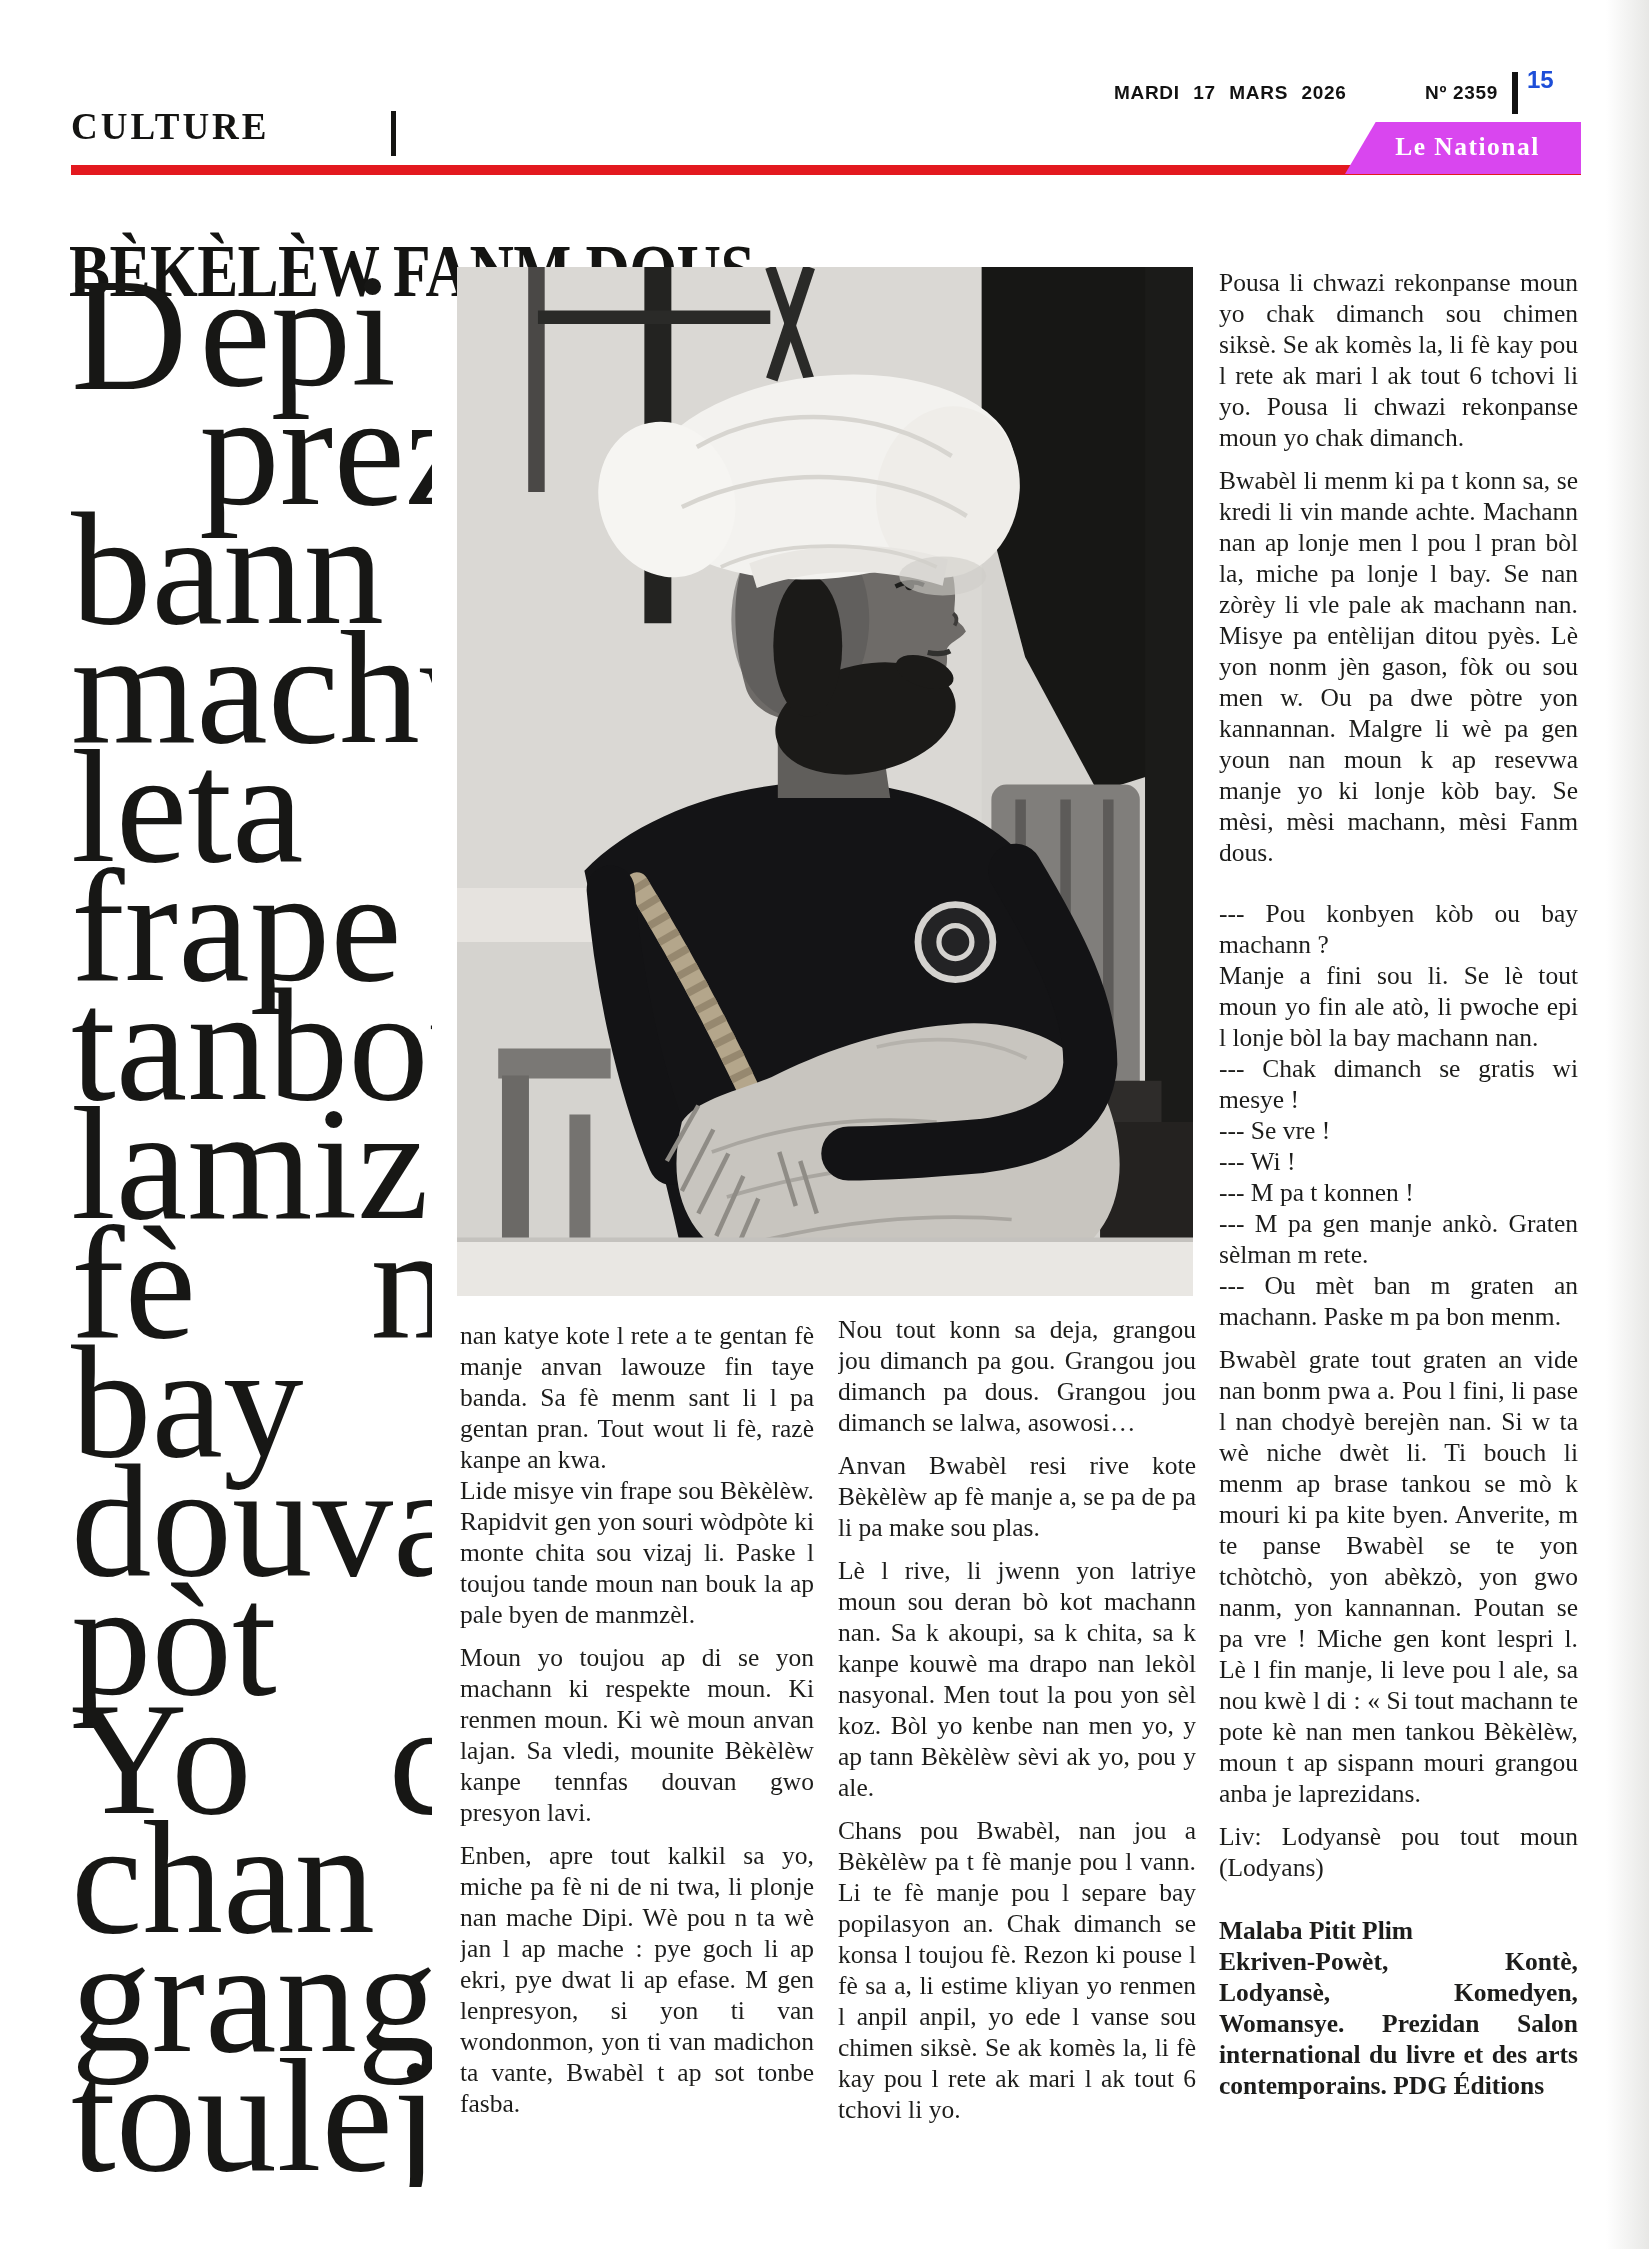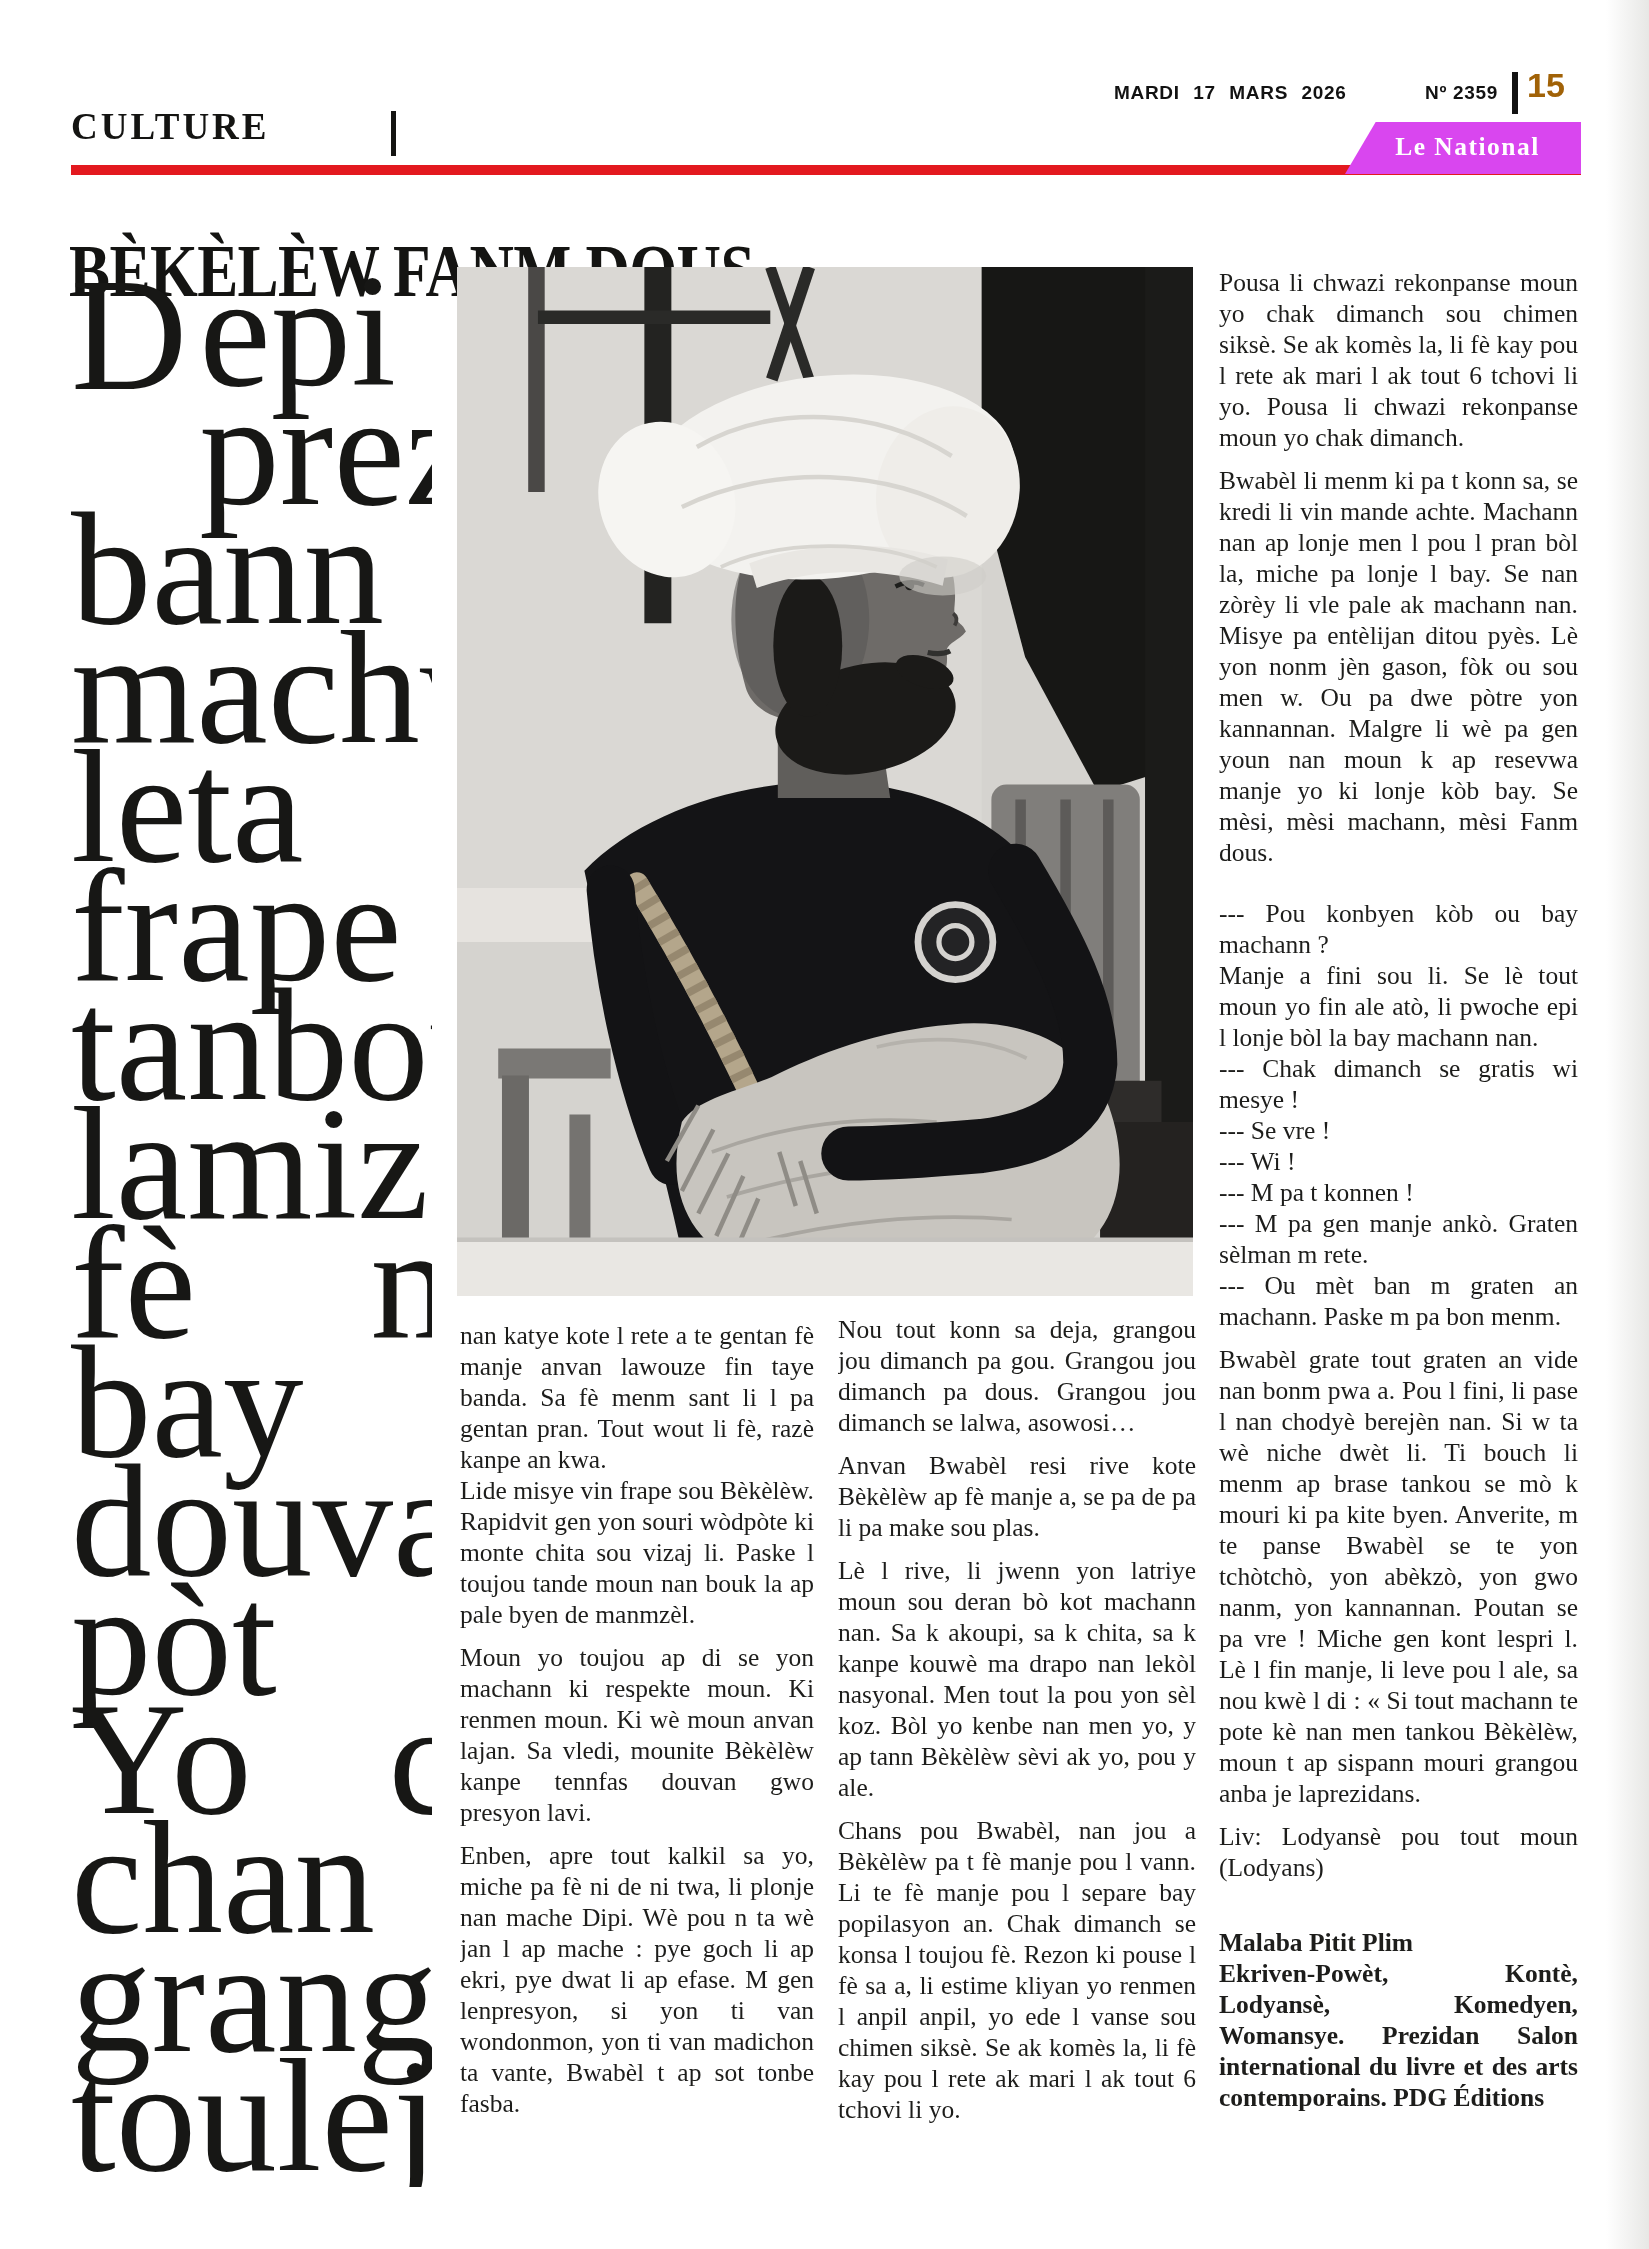--- a/index.html
+++ b/index.html
@@ -21,21 +21,21 @@
     font-family:"Liberation Sans",sans-serif;font-weight:bold;font-size:19px;
     letter-spacing:0.7px;word-spacing:7.5px;color:#121212;
   }
   .issue-number{
     left:1425px;top:82px;font-family:"Liberation Sans",sans-serif;
     font-weight:bold;font-size:19px;letter-spacing:0.7px;color:#121212;
   }
   .page-divider{left:1512px;top:72px;width:6px;height:42px;background:#121212;}
   .page-number{
     left:1527px;top:66px;font-family:"Liberation Sans",sans-serif;
-    font-weight:bold;font-size:34px;color:#a16207;text-align:right;
+    font-weight:bold;font-size:24px;color:#1d4ed8;text-align:right;
   }
   .red-rule{left:71px;top:165px;width:1510px;height:9.7px;background:#e3191f;}
   .brand-badge{
     left:1345px;top:122px;width:236px;height:52px;background:#d946ef;
     clip-path:polygon(13% 0,100% 0,100% 100%,0 100%);
     color:#ffffff;font-weight:bold;font-size:25.5px;letter-spacing:1.5px;
     line-height:49px;text-align:center;padding-left:9px;box-sizing:border-box;
     font-family:"Liberation Serif",serif;
   }
   .headline{
@@ -46,21 +46,21 @@
 
   
   .col{position:absolute;font-size:25.5px;line-height:31px;overflow:hidden;}
   .col-1{left:71px;top:267px;width:361px;height:1920px;}
   .col-2{left:460px;top:1320px;width:354px;height:870px;}
   .col-3{left:838px;top:1314px;width:358px;height:885px;}
   .col-4{left:1219px;top:267px;width:359px;height:1920px;}
   .blk{margin:0;text-align:justify;}
   .blk.para{margin-top:12px;}
   .blk.dialogue-gap{margin-top:30px;}
-  .blk.byline-name{margin-top:44px;font-weight:bold;text-align:left;}
+  .blk.byline-name{margin-top:32px;font-weight:bold;text-align:left;}
   .blk.byline-bio{font-weight:bold;}
   .dropcap{
     float:left;font-size:161px;line-height:119px;padding:4.5px 12px 0 0;
     color:#171715;
   }
 
   
   .article-photo{left:457px;top:267px;width:736px;height:1029px;}
   .article-photo svg{display:block;width:100%;height:100%;}
 

